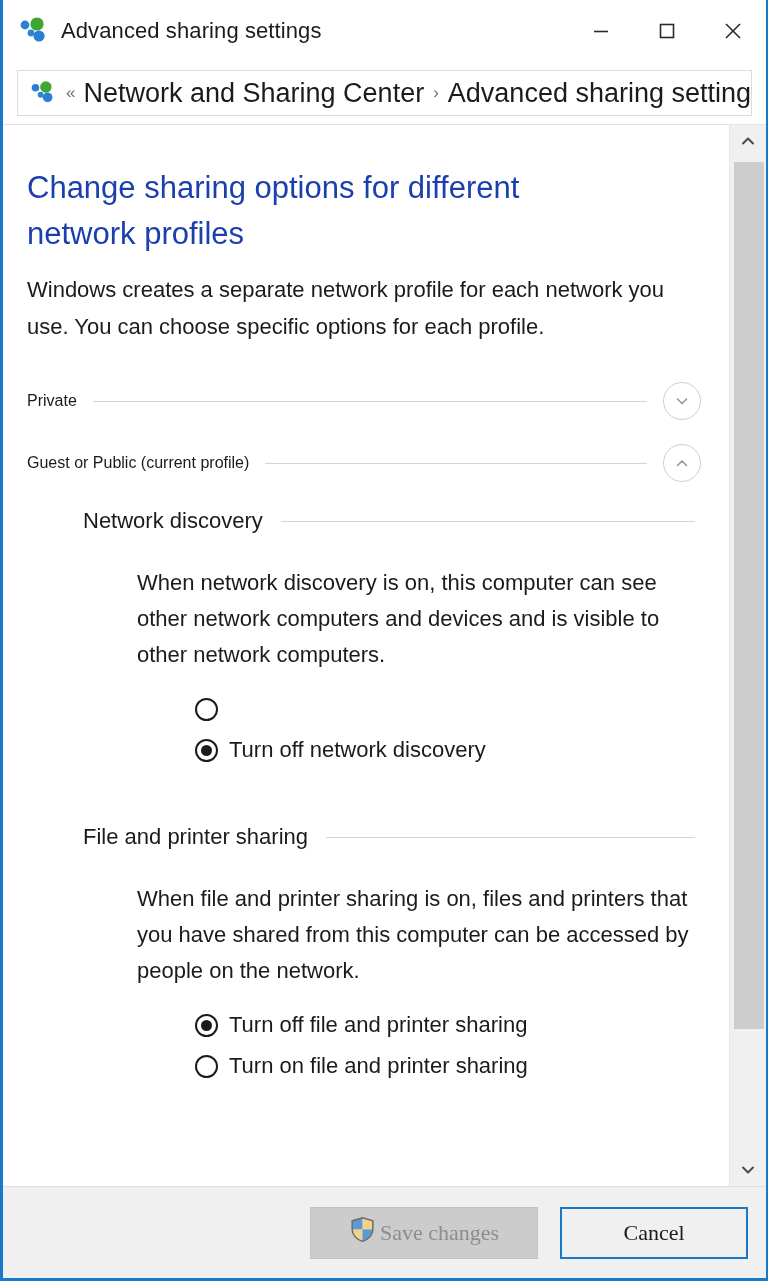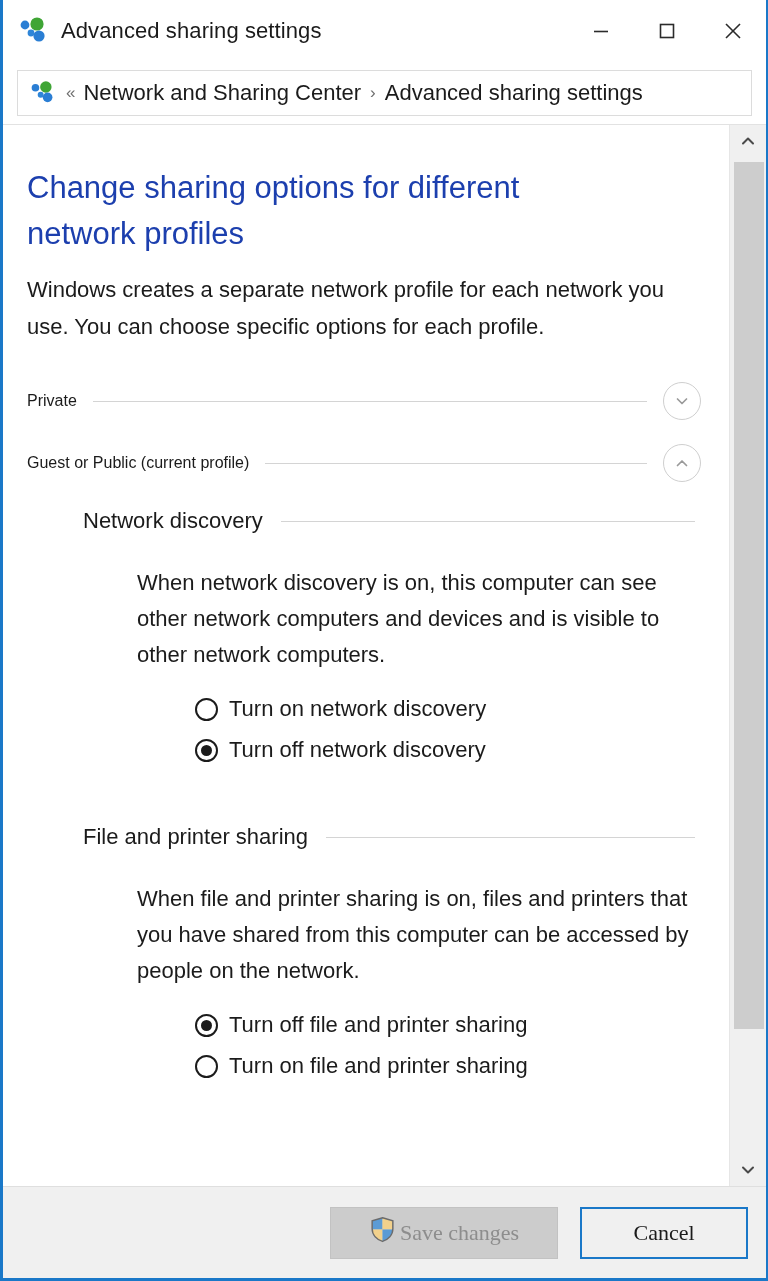--- a/index.html
+++ b/index.html
@@ -98,21 +98,21 @@
     flex: 0 0 auto;
     margin: 0 6px 0 4px;
   }
   .addr-chevrons {
     font-size: 17px;
     color: #707070;
     margin-right: 8px;
     flex: 0 0 auto;
   }
   .addr-crumb {
-    font-size: 22px;
+    font-size: 27px;
     color: #1b1b1b;
     white-space: nowrap;
   }
   .addr-sep {
     font-size: 17px;
     color: #6d6d6d;
     margin: 0 9px;
     flex: 0 0 auto;
   }
 
@@ -310,21 +310,21 @@
     padding: 0 16px;
   }
   .btn-save {
     width: 228px;
     background: #cccccc;
     border: 1px solid #c2c2c2;
     color: #8d8d8d;
   }
   .btn-save .shield { margin-right: 4px; flex: 0 0 auto; }
   .btn-cancel {
-    width: 168px;
+    width: 188px;
     margin-left: 22px;
     background: #f0f0f0;
     border: 2px solid #1a78c8;
     color: #1b1b1b;
   }
 </style>
 </head>
 <body>
 
 <div class="window">
@@ -407,21 +407,20 @@
 
       <div class="subsection">
         <div class="sub-row">
           <span class="sub-label">Network discovery</span>
           <span class="sub-rule"></span>
         </div>
         <p class="sub-desc">When network discovery is on, this computer can see other network computers and devices and is visible to other network computers.</p>
         <div class="radio-group">
           <label class="radio-item">
             <span class="radio-mark"></span>
-            <span class="radio-label">Turn on network discovery</span>
           </label>
           <label class="radio-item">
             <span class="radio-mark checked"></span>
             <span class="radio-label">Turn off network discovery</span>
           </label>
         </div>
       </div>
 
       <div class="block-gap"></div>
 

